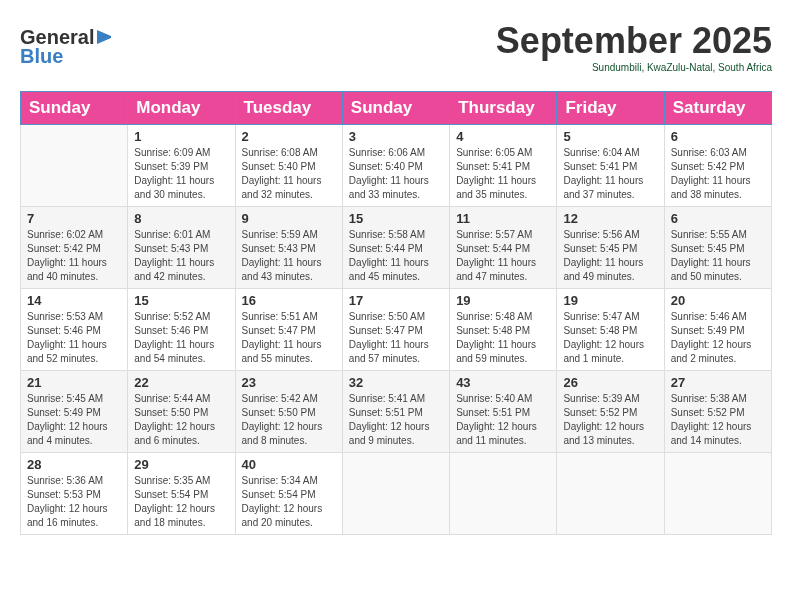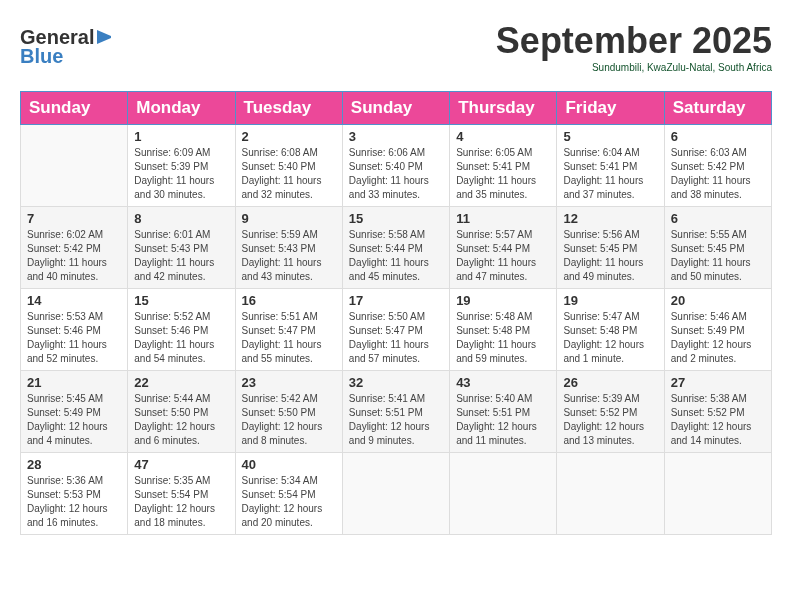--- a/index.html
+++ b/index.html
@@ -222,21 +222,21 @@
           <div class="day-num">27</div>
           <div class="day-info">Sunrise: 5:38 AM<br>Sunset: 5:52 PM<br>Daylight: 12 hours<br>and 14 minutes.</div>
         </td>
       </tr>
       <tr>
         <td>
           <div class="day-num">28</div>
           <div class="day-info">Sunrise: 5:36 AM<br>Sunset: 5:53 PM<br>Daylight: 12 hours<br>and 16 minutes.</div>
         </td>
         <td>
-          <div class="day-num">47</div>
+          <div class="day-num">29</div>
           <div class="day-info">Sunrise: 5:35 AM<br>Sunset: 5:54 PM<br>Daylight: 12 hours<br>and 18 minutes.</div>
         </td>
         <td>
           <div class="day-num">40</div>
           <div class="day-info">Sunrise: 5:34 AM<br>Sunset: 5:54 PM<br>Daylight: 12 hours<br>and 20 minutes.</div>
         </td>
         <td class="empty"></td>
         <td class="empty"></td>
         <td class="empty"></td>
         <td class="empty"></td>

